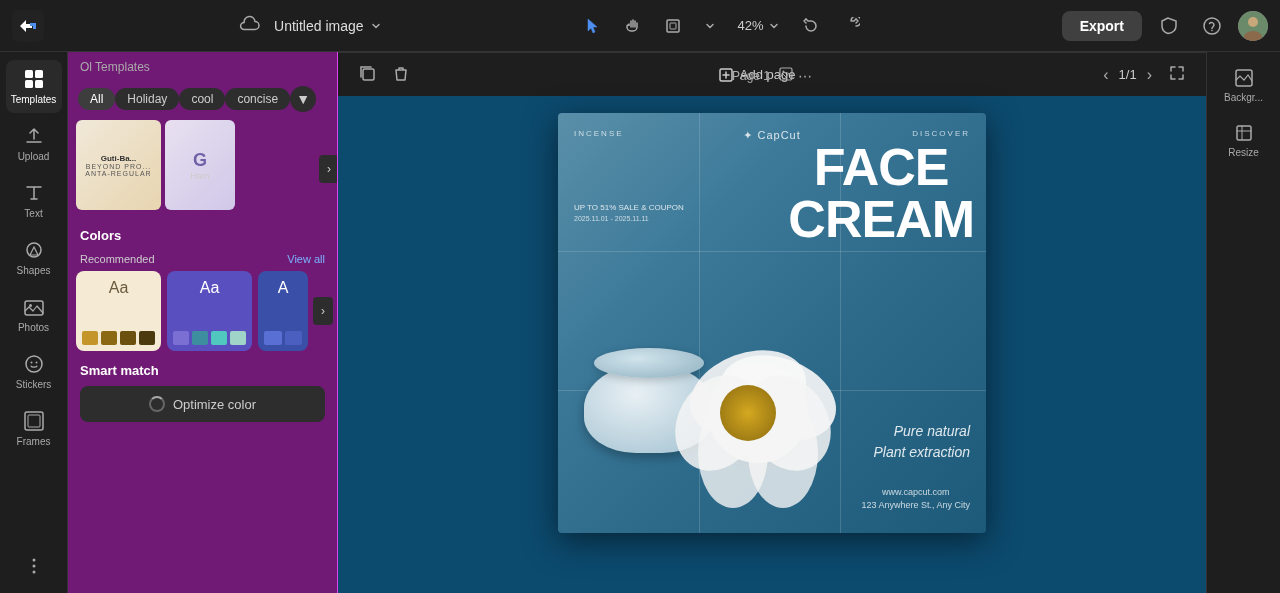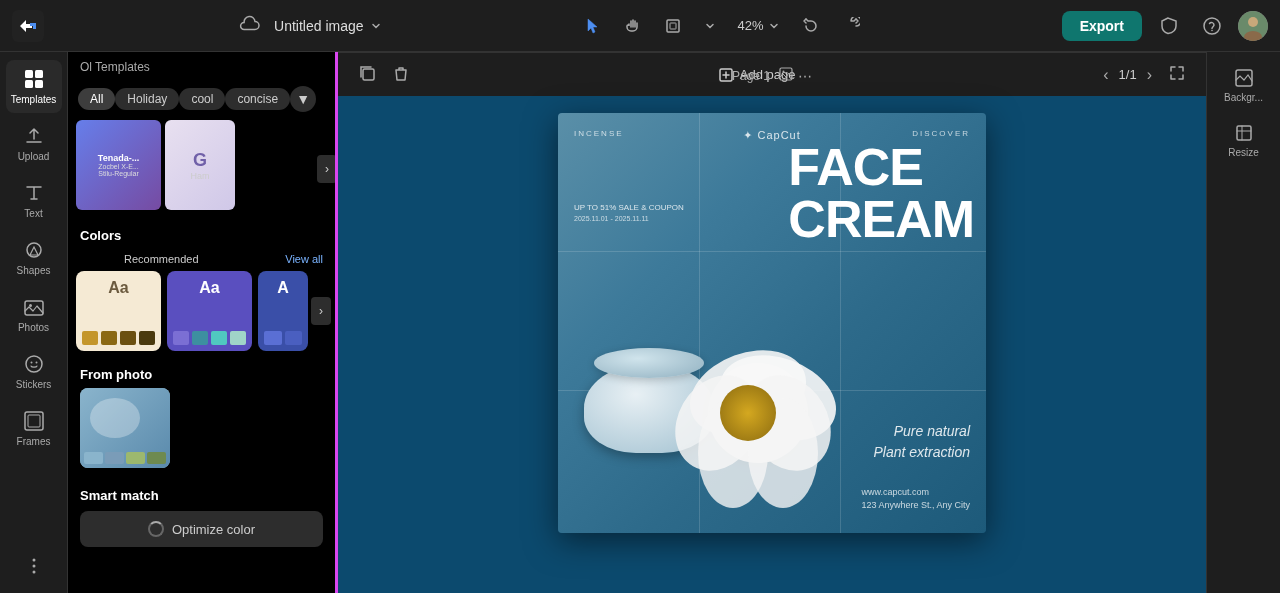--- a/index.html
+++ b/index.html
@@ -35,21 +35,21 @@
       display: flex; align-items: center; justify-content: center;
     }
 
     .zoom-btn {
       display: flex; align-items: center; gap: 4px;
       background: transparent; border: none; color: #ccc;
       cursor: pointer; padding: 4px 8px; border-radius: 6px; font-size: 13px;
     }
 
     .export-btn {
-      background: #0f766e;
+      background: #404040;
       border: none; color: #fff;
       padding: 7px 18px; border-radius: 8px;
       font-size: 14px; font-weight: 600; cursor: pointer;
     }
 
     .avatar { width: 30px; height: 30px; border-radius: 50%; background: #888; overflow: hidden; display: flex; align-items: center; justify-content: center; font-size: 13px; }
 
     
     .main { display: flex; flex: 1; overflow: hidden; }
 
@@ -71,22 +71,22 @@
       padding: 8px 4px; border-radius: 8px; cursor: pointer;
       color: #aaa; font-size: 10px; gap: 4px;
     }
     .sidebar-icon-item.active { background: #2a2a2a; color: #fff; }
     .sidebar-icon-item svg { width: 22px; height: 22px; }
     .sidebar-icon-item span { font-size: 10px; text-align: center; }
 
     
     .left-panel {
       width: 270px;
-      background: #000000;
-      border-right: 3px solid #d946ef;
+      background: #701a75;
+      border-right: 1px solid #d946ef;
       overflow-y: auto;
       flex-shrink: 0;
     }
     .left-panel::-webkit-scrollbar { width: 4px; }
     .left-panel::-webkit-scrollbar-thumb { background: #444; border-radius: 2px; }
 
     
     .filter-tabs {
       display: flex; align-items: center;
       padding: 8px 10px; 
@@ -126,32 +126,32 @@
       background: #2d2d2d; border: none; color: #ccc; width: 20px; height: 28px;
       border-radius: 4px; cursor: pointer; display: flex; align-items: center; justify-content: center;
       font-size: 12px; z-index: 10;
     }
 
     
     .section-title { font-size: 13px; font-weight: 600; color: #fff; padding: 10px 12px 6px; }
 
     
     .colors-section { padding: 0 8px; }
-    .colors-header { display: flex; align-items: center; justify-content: space-between; padding: 4px 4px 6px; margin-left: 44px; }
+    .colors-header { display: flex; align-items: center; justify-content: space-between; padding: 4px 4px 6px; }
     .colors-header-title { font-size: 11px; color: #ccc; }
     .view-all-btn { background: none; border: none; color: #7ab3ff; font-size: 11px; cursor: pointer; }
 
     .color-swatches { display: flex; gap: 6px; overflow: hidden; position: relative; }
     .color-swatch {
       width: 85px; height: 80px; border-radius: 8px; cursor: pointer;
       flex-shrink: 0; display: flex; flex-direction: column;
       align-items: center; justify-content: flex-start; padding: 8px 6px 0;
       overflow: hidden; position: relative;
     }
-    .swatch-aa { font-size: 16px; font-weight: bold; }
+    .swatch-aa { font-size: 16px; font-weight: normal; }
     .swatch-dots { display: flex; gap: 3px; position: absolute; bottom: 6px; left: 6px; right: 6px; }
     .swatch-dot { height: 14px; flex: 1; border-radius: 2px; }
     .color-swatch-next {
       position: absolute; right: -4px; top: 50%; transform: translateY(-50%);
       background: #2d2d2d; border: none; color: #ccc; width: 20px; height: 28px;
       border-radius: 4px; cursor: pointer; display: flex; align-items: center; justify-content: center; font-size: 12px;
     }
 
     
     .from-photo-section { padding: 8px 12px; }
@@ -199,21 +199,21 @@
 
     
     .canvas-logo { position: absolute; top: 16px; left: 50%; transform: translateX(-50%); font-size: 11px; color: rgba(255,255,255,0.8); letter-spacing: 1px; }
     .canvas-incense { position: absolute; top: 16px; left: 16px; font-size: 8px; color: rgba(255,255,255,0.7); letter-spacing: 2px; }
     .canvas-discover { position: absolute; top: 16px; right: 16px; font-size: 8px; color: rgba(255,255,255,0.7); letter-spacing: 2px; }
     .canvas-sale { position: absolute; top: 90px; left: 16px; font-size: 8px; color: rgba(255,255,255,0.8); }
     .canvas-sale-sub { position: absolute; top: 102px; left: 16px; font-size: 7px; color: rgba(255,255,255,0.7); }
 
     .canvas-desc { position: absolute; bottom: 110px; right: 16px; font-size: 10px; color: rgba(255,255,255,0.85); text-align: right; line-height: 1.5; font-style: italic; }
     .canvas-pure { position: absolute; bottom: 70px; right: 16px; font-size: 14px; color: rgba(255,255,255,0.85); text-align: right; line-height: 1.5; font-style: italic; }
-    .canvas-url { position: absolute; bottom: 20px; right: 16px; font-size: 9px; color: rgba(255,255,255,0.75); text-align: left; line-height: 1.5; }
+    .canvas-url { position: absolute; bottom: 20px; right: 16px; font-size: 9px; color: rgba(255,255,255,0.75); text-align: center; line-height: 1.5; }
 
     
     .grid-line-h { position: absolute; left: 0; right: 0; height: 1px; background: rgba(255,255,255,0.15); }
     .grid-line-v { position: absolute; top: 0; bottom: 0; width: 1px; background: rgba(255,255,255,0.15); }
 
     
     .bottom-bar {
       height: 44px; background: #1e1e1e; border-top: 1px solid #333;
       display: flex; align-items: center; justify-content: space-between;
       padding: 0 16px; flex-shrink: 0;
@@ -424,26 +424,26 @@
       <button class="filter-tab active">All</button>
       <button class="filter-tab">Holiday</button>
       <button class="filter-tab">cool</button>
       <button class="filter-tab">concise</button>
       <button class="filter-tab-more">▼</button>
     </div>
 
     <div style="position:relative; padding: 0 8px 8px;">
       <div style="display:flex;gap:4px;overflow:hidden;">
 
-
-        <div class="template-card tenada-card" style="width:85px;height:90px;flex-shrink:0;">
-          <div class="card-title">Tenada-...</div>
-          <div class="card-sub">Zocbel X-E...</div>
-          <div class="card-sub">Stilu-Regular</div>
-        </div>
+        <div class="template-card guti-card" style="width:85px;height:90px;flex-shrink:0;">
+          <div class="card-title">Guti-Ba...</div>
+          <div class="card-sub">BEYOND PRO...</div>
+          <div class="card-sub">Anta-Regular</div>
+        </div>
+
 
         <div class="template-card g-card" style="width:70px;height:90px;flex-shrink:0;">
           <div class="card-title" style="font-size:18px;color:#7060a8;font-weight:bold;">G</div>
           <div class="card-sub">Ham</div>
         </div>
       </div>
 
       <button class="next-arrow" style="right:-2px;">›</button>
     </div>
 
@@ -481,35 +481,20 @@
             <div class="swatch-dots">
               <div class="swatch-dot" style="background:#5a6fd4;"></div>
               <div class="swatch-dot" style="background:#4a5fc0;"></div>
             </div>
           </div>
         </div>
         <button class="color-swatch-next">›</button>
       </div>
     </div>
 
-    <div class="from-photo-section">
-      <div class="section-title" style="padding:8px 0 6px;">From photo</div>
-      <div class="from-photo-preview">
-
-        <div style="position:absolute;inset:0;background:linear-gradient(135deg,#8ab4cc,#5a8aac);"></div>
-
-        <div style="position:absolute;top:10px;left:10px;width:50px;height:40px;border-radius:50%;background:rgba(255,255,255,0.3);"></div>
-        <div class="photo-dots">
-          <div class="photo-dot" style="background:#8ab4cc;"></div>
-          <div class="photo-dot" style="background:#7a9cb8;"></div>
-          <div class="photo-dot" style="background:#9cb86e;"></div>
-          <div class="photo-dot" style="background:#6e8a50;"></div>
-        </div>
-      </div>
-    </div>
 
     <div class="smart-match-section">
       <div class="section-title" style="padding:6px 0 8px;">Smart match</div>
       <button class="optimize-btn">
         <div class="optimize-spinner"></div>
         <span>Optimize color</span>
       </button>
     </div>
 
   </div>
@@ -538,21 +523,21 @@
         <div class="grid-line-v" style="left:33%;"></div>
         <div class="grid-line-v" style="left:66%;"></div>
 
         <div class="canvas-incense">INCENSE</div>
         <div class="canvas-logo">✦ CapCut</div>
         <div class="canvas-discover">DISCOVER</div>
 
         <div class="canvas-sale">UP TO 51% SALE &amp; COUPON</div>
         <div class="canvas-sale-sub">2025.11.01 - 2025.11.11</div>
 
-        <div style="position:absolute;top:28px;right:12px;text-align:left;line-height:1.0;">
+        <div style="position:absolute;top:28px;right:12px;text-align:center;line-height:1.0;">
           <div style="font-size:52px;font-weight:900;color:#fff;letter-spacing:-1px;line-height:1;">FACE</div>
           <div style="font-size:52px;font-weight:900;color:#fff;letter-spacing:-1px;line-height:1;">CREAM</div>
         </div>
 
         <div style="position:absolute;bottom:80px;left:16px;width:160px;height:130px;">
 
           <div style="position:absolute;bottom:0;left:10px;width:130px;height:90px;border-radius:50% 50% 40% 40%;background:radial-gradient(ellipse at 40% 35%,#e8f0f4,#a0c0d0);box-shadow:0 4px 12px rgba(0,0,0,0.3);"></div>
 
           <div style="position:absolute;bottom:75px;left:20px;width:110px;height:30px;border-radius:50%;background:radial-gradient(ellipse at 40% 35%,#d0e4ec,#90b0c0);box-shadow:0 2px 8px rgba(0,0,0,0.2);"></div>
         </div>

